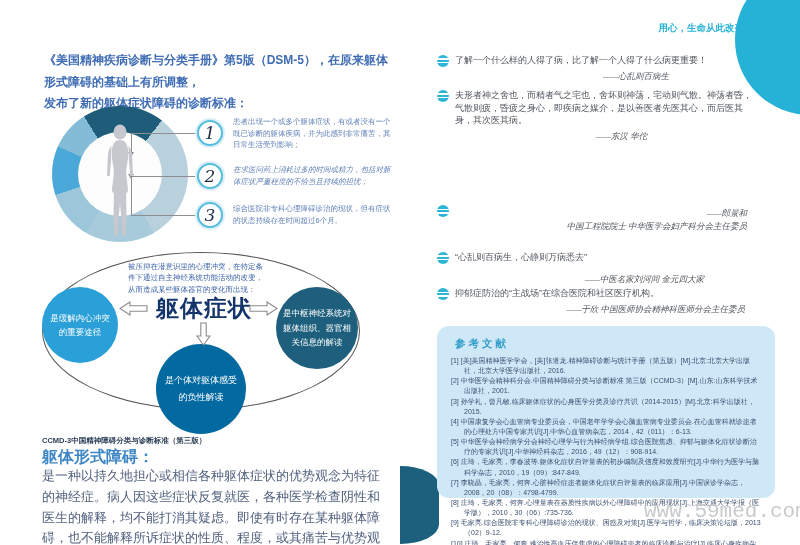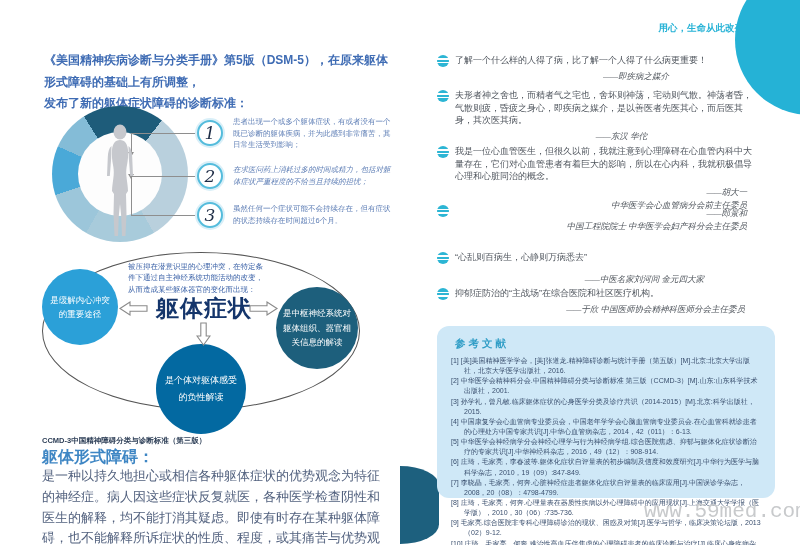--- a/index.html
+++ b/index.html
@@ -28,21 +28,21 @@
   .crit-text { width:158px; font-size:7.5px; color:#5f7fb6; line-height:1.55; }
 
   .ellipse { left:42px; top:252px; width:318px; height:158px; border:1.5px solid #555;
              border-radius:50%; z-index:1; }
   .mech-lead { left:128px; top:261px; width:142px; font-size:7.5px; color:#3c63a8;
                line-height:1.5; z-index:2; }
   .mech-title { left:146px; top:293px; width:116px; text-align:center; font-size:23px;
                 font-weight:800; color:#14356b; letter-spacing:1px; z-index:3; }
   .bubble { border-radius:50%; color:#ffffff; text-align:center; z-index:2;
             display:flex; align-items:center; justify-content:center; }
-  .bubble-left  { left:42px;  top:269px; width:76px;  height:76px;  background:#2ba0d8;
+  .bubble-left  { left:42px;  top:287px; width:76px;  height:76px;  background:#2ba0d8;
                   font-size:8.5px; line-height:1.7; padding:6px; }
   .bubble-right { left:276px; top:287px; width:82px;  height:82px;  background:#1d5f7c;
                   font-size:8.5px; line-height:1.7; padding:6px; }
   .bubble-bottom{ left:156px; top:344px; width:90px;  height:90px;  background:#0369a1;
                   font-size:9px;  line-height:1.9; padding:8px; }
   .oarrow { z-index:3; }
 
   .ccmd-src  { left:42px; top:436px; width:330px; font-size:7.5px; font-weight:bold; color:#2f4058; }
   .ccmd-title{ left:42px; top:447px; width:200px; font-size:16px; font-weight:bold; color:#3e86c4; }
   .ccmd-body { left:42px; top:466px; width:350px; font-size:13px; color:#53627f; line-height:1.6; }
@@ -96,21 +96,21 @@
   <div class="abs cline" style="left:131px;top:176px;width:66px;height:1px;"></div>
   <div class="abs cline" style="left:131px;top:215px;width:66px;height:1px;"></div>
   <div class="abs tri-down" style="left:128px;top:152px;"></div>
   <div class="abs tri-down" style="left:128px;top:174px;"></div>
 
   <div class="abs numcircle" style="left:197px;top:120px;">1</div>
   <div class="abs crit-text" style="left:233px;top:116px;">患者出现一个或多个躯体症状，有或者没有一个既已诊断的躯体疾病，并为此感到非常痛苦，其日常生活受到影响；</div>
   <div class="abs numcircle" style="left:197px;top:163px;">2</div>
   <div class="abs crit-text" style="left:233px;top:164px;font-style:italic;">在求医问药上消耗过多的时间或精力，包括对躯体症状严重程度的不恰当且持续的担忧；</div>
   <div class="abs numcircle" style="left:197px;top:202px;">3</div>
-  <div class="abs crit-text" style="left:233px;top:203px;">虽然任何一个症状可能不会持续存在，但有症状的状态持续存在时间超过6个月。</div>
+  <div class="abs crit-text" style="left:233px;top:203px;">综合医院非专科心理障碍诊治的现状，但有症状的状态持续存在时间超过6个月。</div>
 
   <div class="abs ellipse"></div>
   <div class="abs mech-lead">被压抑在潜意识里的心理冲突，在特定条件下通过自主神经系统功能活动的改变，从而造成某些躯体器官的变化而出现：</div>
   <div class="abs mech-title">躯体症状</div>
 
   <svg class="abs oarrow" style="left:119px;top:301px;" width="30" height="15" viewBox="0 0 30 15">
     <polygon points="1,7.5 11,1 11,4.8 28,4.8 28,10.2 11,10.2 11,14" fill="#ffffff" stroke="#8a8a8a" stroke-width="1.1"></polygon>
   </svg>
   <svg class="abs oarrow" style="left:248px;top:301px;" width="30" height="15" viewBox="0 0 30 15">
     <polygon points="29,7.5 19,1 19,4.8 2,4.8 2,10.2 19,10.2 19,14" fill="#ffffff" stroke="#8a8a8a" stroke-width="1.1"></polygon>
@@ -127,32 +127,26 @@
   <div class="abs ccmd-title">躯体形式障碍：</div>
   <div class="abs ccmd-body">是一种以持久地担心或相信各种躯体症状的优势观念为特征的神经症。病人因这些症状反复就医，各种医学检查阴性和医生的解释，均不能打消其疑虑。即使有时存在某种躯体障碍，也不能解释所诉症状的性质、程度，或其痛苦与优势观念。经常伴有焦虑或抑郁情绪。尽管症状的发生和持续与不愉快的生活事件、困难或冲突密切有关，但病人常否认心理因素的存在。本障碍男女均有，为慢性波动性病程。</div>
 
   <div class="abs rp-header">用心，生命从此改变</div>
   <div class="abs corner-circle"></div>
   <div class="abs divider-half"></div>
 
   <div class="quote" style="top:54px;">
     <span class="q-bullet"></span>
     <div class="q-text">了解一个什么样的人得了病，比了解一个人得了什么病更重要！</div>
-    <div class="q-attr" style="padding-right:90px;">——即疾病之媒介</div>
+    <div class="q-attr" style="padding-right:90px;">——心乱则百病生</div>
   </div>
   <div class="quote" style="top:89px;">
     <span class="q-bullet"></span>
     <div class="q-text">夫形者神之舍也，而精者气之宅也，舍坏则神荡，宅动则气散。神荡者昏，气散则疲，昏疲之身心，即疾病之媒介，是以善医者先医其心，而后医其身，其次医其病。</div>
     <div class="q-attr" style="padding-right:112px;">——东汉 华佗</div>
-  </div>
-  <div class="quote" style="top:145px;">
-    <span class="q-bullet"></span>
-    <div class="q-text">我是一位心血管医生，但很久以前，我就注意到心理障碍在心血管内科中大量存在，它们对心血管患者有着巨大的影响，所以在心内科，我就积极倡导心理和心脏同治的概念。</div>
-    <div class="q-attr" style="padding-right:12px;">——胡大一
-中华医学会心血管病分会前主任委员</div>
   </div>
   <div class="quote" style="top:204px;">
     <span class="q-bullet"></span>
     <div class="q-attr" style="padding-right:12px;">——郎景和
 中国工程院院士 中华医学会妇产科分会主任委员</div>
   </div>
   <div class="quote" style="top:251px;">
     <span class="q-bullet"></span>
     <div class="q-text">“心乱则百病生，心静则万病悉去”</div>
     <div class="q-attr" style="padding-right:55px;margin-top:9px;">——中医名家刘河间 金元四大家</div>

